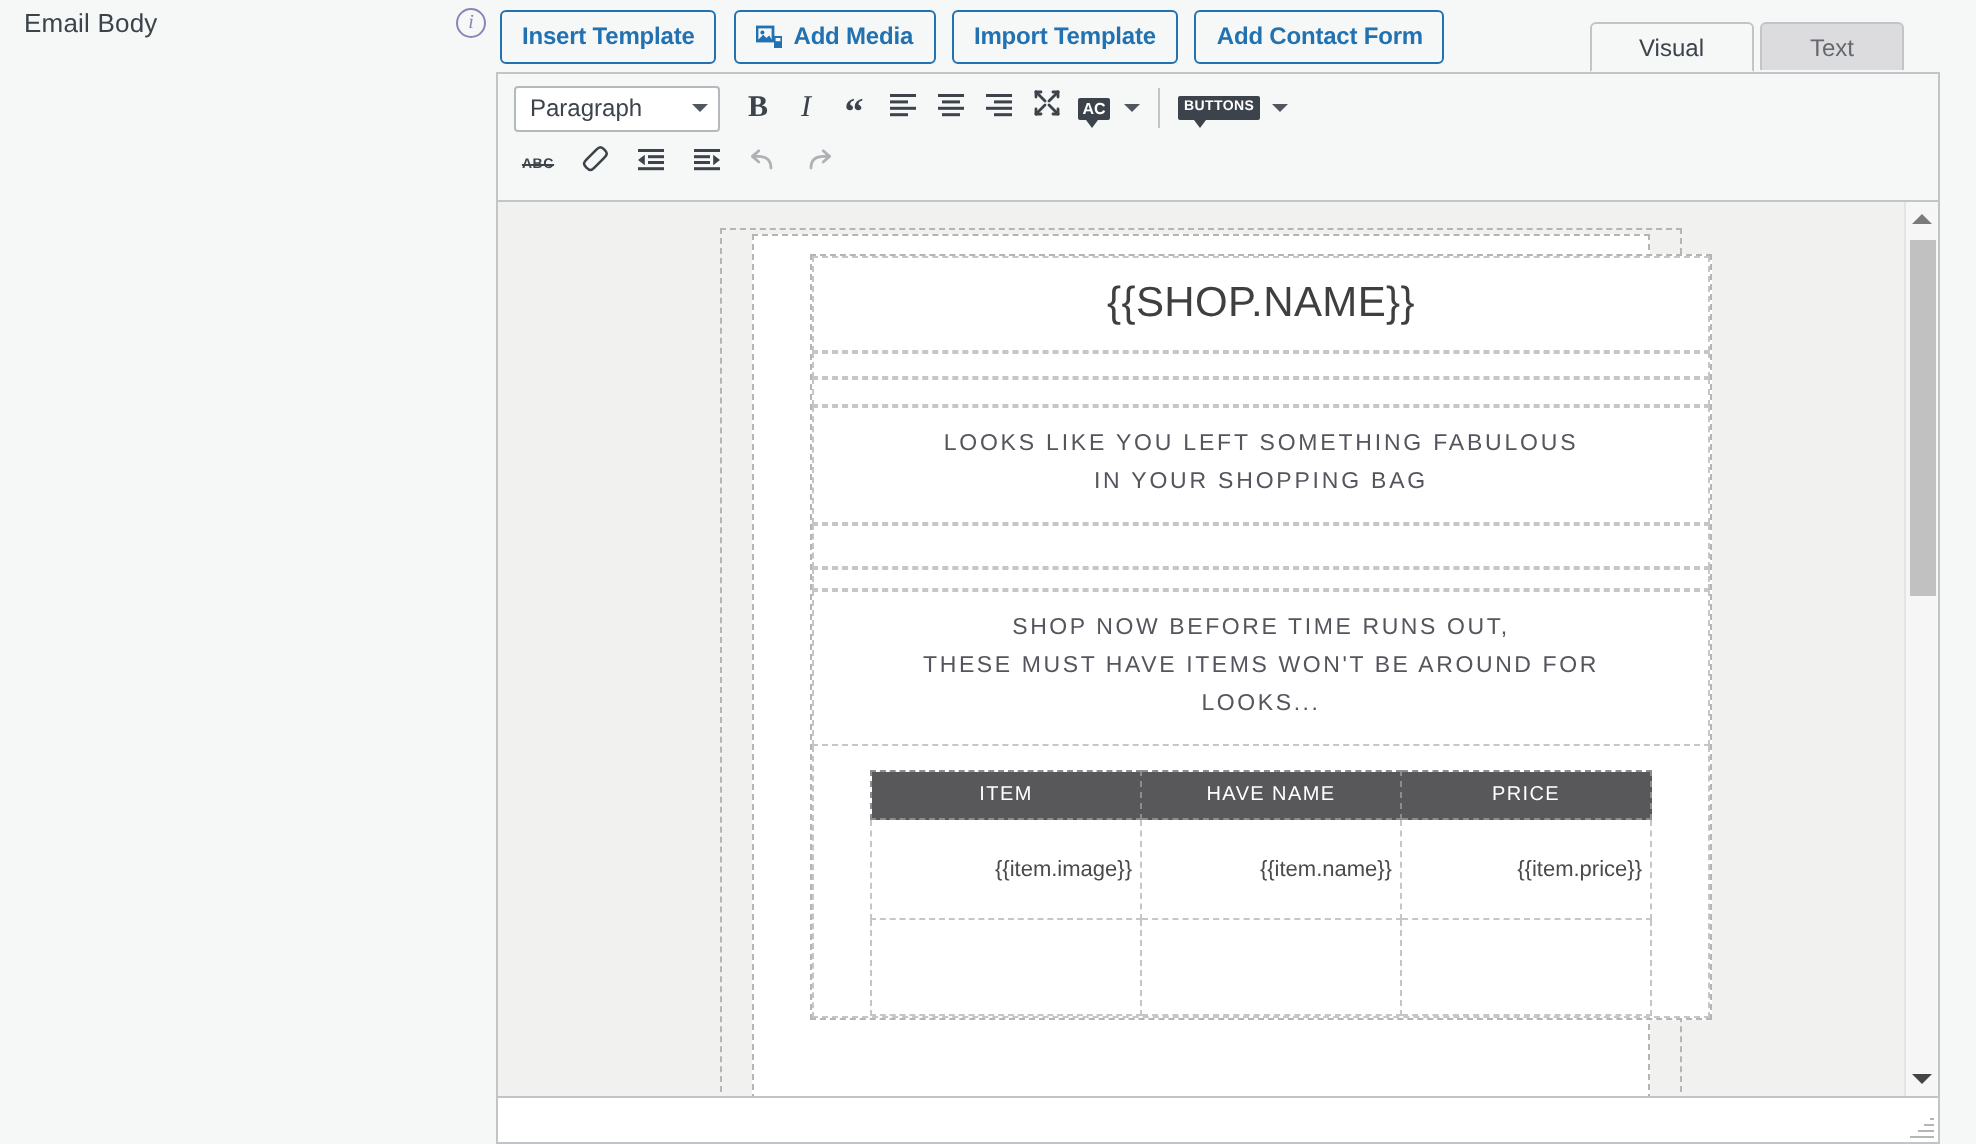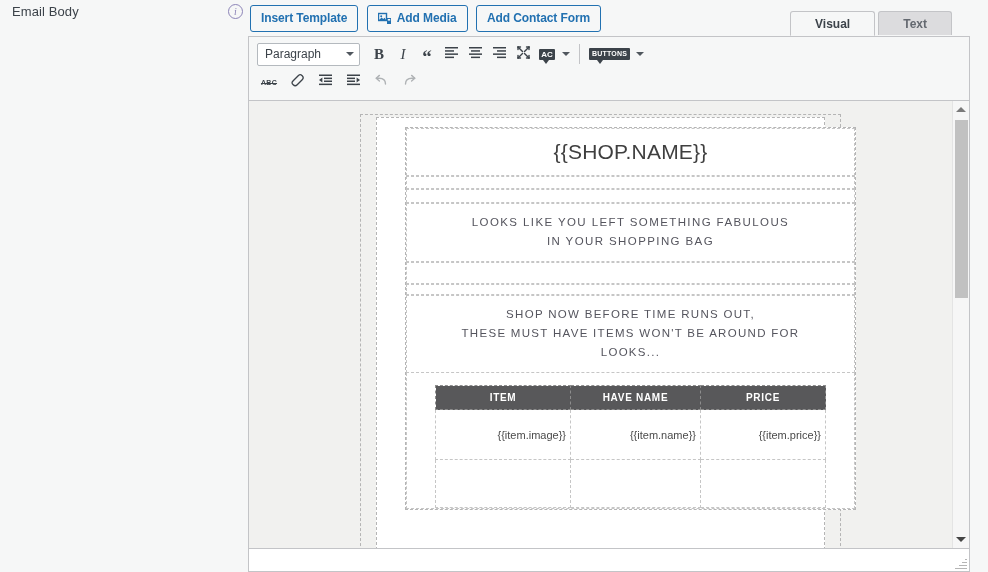--- a/index.html
+++ b/index.html
@@ -73,21 +73,21 @@
 
   
   .tabs {
     position: absolute;
     right: 18px; top: 6px;
     display: flex;
     align-items: flex-end;
   }
   .tab {
     font-size: 12px;
-    font-weight: bold;
+    font-weight: normal;
     padding: 5px 24px 4px;
     border: 1px solid #c3c4c7;
     border-bottom: none;
     border-radius: 3px 3px 0 0;
     background: #dcdcde;
     color: #646970;
     cursor: pointer;
     margin-left: 0px;
     line-height: 14px;
   }
@@ -274,21 +274,21 @@
   table.items {
     width: 390px;
     border-collapse: collapse;
     margin: 0 auto;
     table-layout: fixed;
   }
   table.items th {
     background: #58585a;
     color: #ffffff;
     font-size: 10px;
-    font-weight: bold;
+    font-weight: normal;
     letter-spacing: .7px;
     padding: 6px 4px;
     border: 1px dashed #8d8d8d;
     text-align: center;
   }
   table.items td {
     border: 1px dashed #c6c6c6;
     font-size: 11px;
     color: #4a4a4a;
     text-align: right;
@@ -380,20 +380,23 @@
             <rect x="0.5" y="1.5" width="8" height="7" fill="none" stroke="#2271b1" stroke-width="1.4"></rect>
             <circle cx="3.2" cy="4.2" r="1" fill="#2271b1"></circle>
             <path d="M1 8 L3.6 5.4 L5.2 7 L6.6 5.8 L8 8 Z" fill="#2271b1"></path>
             <rect x="9" y="6" width="4" height="6" fill="#2271b1"></rect>
             <rect x="9.8" y="7" width="2.4" height="1.6" fill="#f6f7f7"></rect>
           </svg>
         </span>
         <span>Add Media</span>
       </div>
 
+      <div class="media-btn">
+        <span>Import Template</span>
+      </div>
 
       <div class="media-btn">
         <span>Add Contact Form</span>
       </div>
 
       <div class="tabs">
         <div class="tab active">Visual</div>
         <div class="tab">Text</div>
       </div>
     </div>

